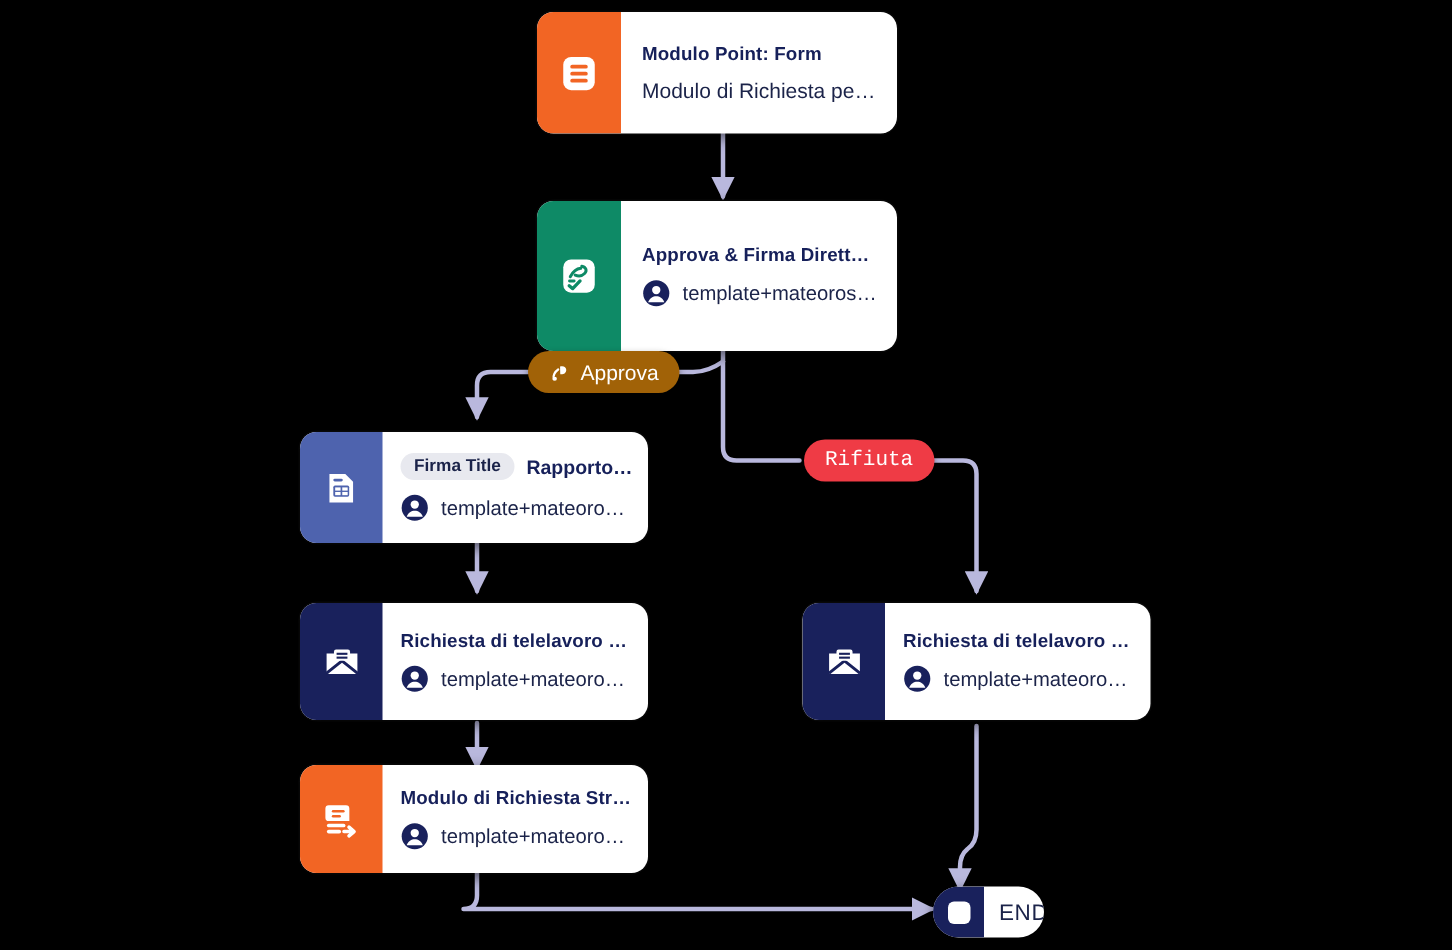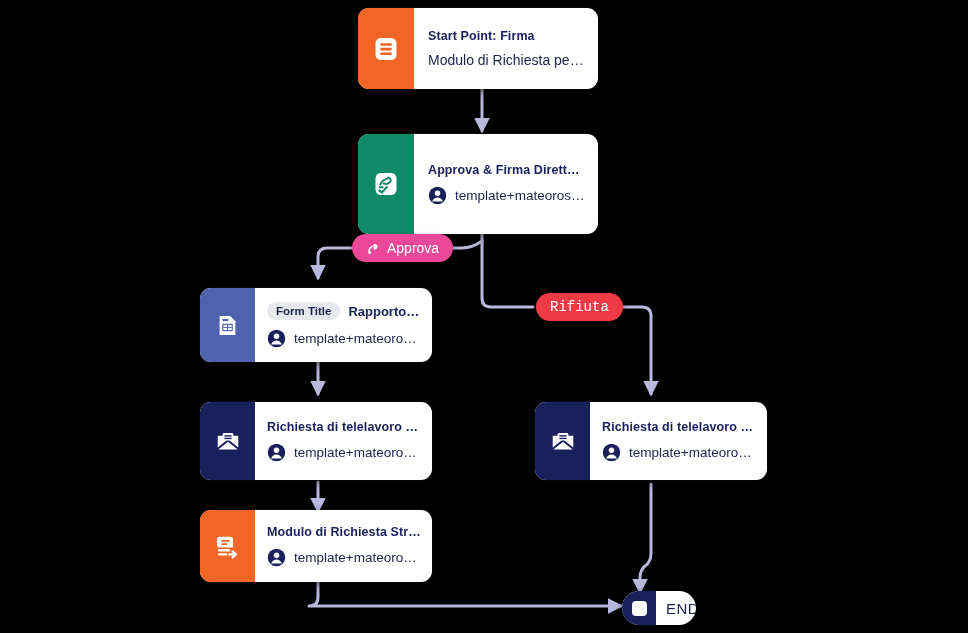--- a/index.html
+++ b/index.html
@@ -126,21 +126,21 @@
     display: flex;
     align-items: center;
     gap: 6px;
     padding: 6px 14px;
     border-radius: 14px;
     font-size: 14px;
     color: #ffffff;
     white-space: nowrap;
     box-shadow: 0 2px 5px rgba(0,0,0,0.4);
   }
-  .pill-approve { background: #ec4899; }
+  .pill-approve { background: #a16207; }
   .pill-reject  { background: #ef3b45; }
   .pill svg { display: block; }
 
   
   .end-node {
     position: absolute;
     z-index: 4;
     display: flex;
     align-items: stretch;
     height: 34px;
@@ -211,21 +211,21 @@
   <div class="node" style="left:358px; top:8px; width:240px; height:81px;">
     <div class="node-icon" style="background:#f26524;">
       <svg width="28" height="28" viewBox="0 0 24 24">
         <rect x="3" y="2.5" width="18" height="19" rx="4.5" fill="#ffffff"></rect>
         <rect x="7" y="7" width="10" height="2.2" rx="1.1" fill="#f26524"></rect>
         <rect x="7" y="11" width="10" height="2.2" rx="1.1" fill="#f26524"></rect>
         <rect x="7" y="15" width="10" height="2.2" rx="1.1" fill="#f26524"></rect>
       </svg>
     </div>
     <div class="node-body">
-      <div class="node-title">Start Point: Firma</div>
+      <div class="node-title">Modulo Point: Form</div>
       <div class="node-subtitle">Modulo di Richiesta per Te...</div>
     </div>
   </div>
 
   <div class="node" style="left:358px; top:134px; width:240px; height:100px;">
     <div class="node-icon" style="background:#0e8a66;">
       <svg width="28" height="28" viewBox="0 0 24 24">
         <rect x="3" y="2.5" width="18" height="19" rx="4.5" fill="#ffffff"></rect>
         <path d="M6.6 14.8 l2.6 0 M7 12.4 c1.6 -3 4.2 -4.6 6 -4.8" stroke="#0e8a66" stroke-width="1.7" fill="none" stroke-linecap="round"></path>
         <path d="M13.6 6.4 c2.4 0.4 3.2 2.6 1.6 4.2 c-1.3 1.3 -3.6 1.6 -5.4 0.9" stroke="#0e8a66" stroke-width="1.7" fill="none" stroke-linecap="round"></path>
@@ -265,21 +265,21 @@
         <rect x="7.3" y="6.3" width="5.6" height="1.7" rx="0.85" fill="#4e63ae"></rect>
         <rect x="7.3" y="10.4" width="9.4" height="6.6" rx="1" fill="#4e63ae"></rect>
         <rect x="8.4" y="11.5" width="3.2" height="1.9" fill="#ffffff"></rect>
         <rect x="12.6" y="11.5" width="3.2" height="1.9" fill="#ffffff"></rect>
         <rect x="8.4" y="14.2" width="3.2" height="1.9" fill="#ffffff"></rect>
         <rect x="12.6" y="14.2" width="3.2" height="1.9" fill="#ffffff"></rect>
       </svg>
     </div>
     <div class="node-body" style="padding:0 10px 0 12px;">
       <div class="node-row">
-        <span class="title-chip">Form Title</span>
+        <span class="title-chip">Firma Title</span>
         <span class="chip-text">Rapporto di Ap...</span>
       </div>
       <div class="node-row">
         <svg class="avatar" width="19" height="19" viewBox="0 0 24 24">
           <circle cx="12" cy="12" r="11" fill="#19215c"></circle>
           <circle cx="12" cy="9.3" r="3.5" fill="#ffffff"></circle>
           <path d="M5.2 19.6 c1.3 -3.5 4 -5 6.8 -5 s5.5 1.5 6.8 5 z" fill="#ffffff"></path>
         </svg>
         <span class="assignee">template+mateorossi...</span>
       </div>

